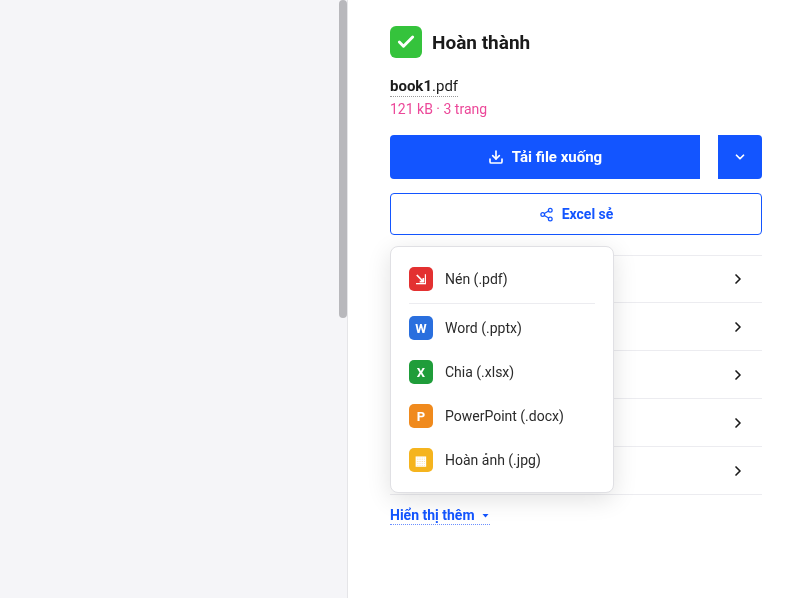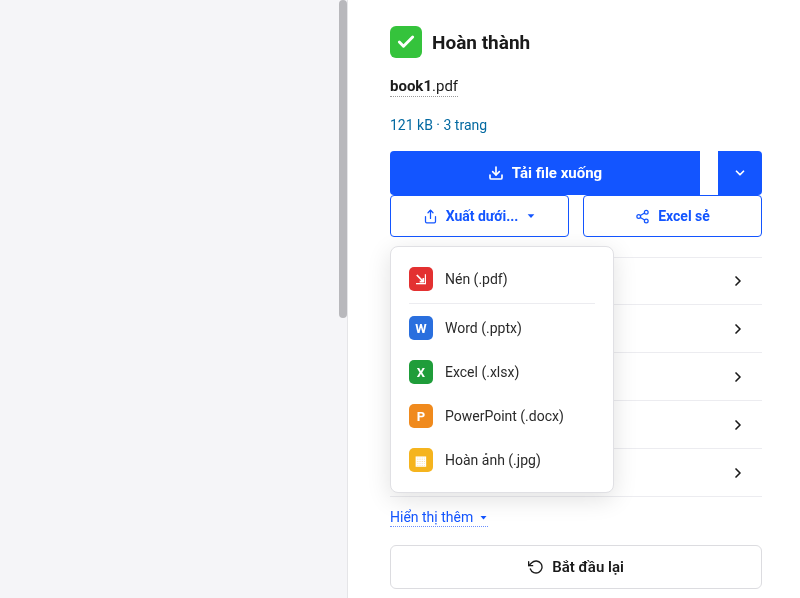--- a/index.html
+++ b/index.html
@@ -8,39 +8,39 @@
 .left-pane::after { content: ''; position: absolute; right: 0; top: 0; bottom: 280px; width: 8px; background: #b8b8bc; border-radius: 4px; }
 .main { flex: 1; padding: 26px 38px 16px 42px; position: relative; }
 
 .status-row { display: flex; align-items: center; gap: 10px; margin-bottom: 18px; }
 .check-badge { width: 32px; height: 32px; background: #35c33c; border-radius: 6px; display: flex; align-items: center; justify-content: center; }
 .status-text { font-size: 19px; font-weight: 700; color: #1a1a1a; }
 
 .filename { font-size: 15px; font-weight: 700; color: #1a1a1a; }
 .filename .ext { font-weight: 400; }
 .filename-underline { border-bottom: 1px dotted #999; display: inline-block; padding-bottom: 1px; }
-.file-meta { font-size: 14px; color: #0369a1; margin-top: 20px; margin-bottom: 18px; }
+.file-meta { font-size: 14px; color: #ec4899; margin-top: 4px; margin-bottom: 18px; }
 
-.download-row { display: flex; gap: 18px; }
+.download-row { display: flex; gap: 18px; margin-bottom: 14px; }
 .btn-primary { flex: 1; background: #1355ff; color: #fff; border: none; height: 44px; border-radius: 4px 0 0 4px; display: flex; align-items: center; justify-content: center; gap: 8px; font-size: 15px; font-weight: 700; cursor: pointer; }
 .btn-primary-dropdown { width: 44px; background: #1355ff; border: none; border-radius: 0 4px 4px 0; display: flex; align-items: center; justify-content: center; cursor: pointer; }
 
 .action-row { display: flex; gap: 14px; margin-bottom: 14px; }
 .btn-outline { flex: 1; background: #fff; border: 1.5px solid #1355ff; color: #1355ff; height: 42px; border-radius: 4px; display: flex; align-items: center; justify-content: center; gap: 8px; font-size: 14px; font-weight: 700; cursor: pointer; }
 
 .dropdown-panel { position: absolute; left: 42px; top: 246px; width: 224px; background: #fff; border: 1px solid #e0e0e4; border-radius: 8px; box-shadow: 0 6px 24px rgba(0,0,0,0.12); padding: 10px 0; z-index: 10; }
 .dd-item { display: flex; align-items: center; gap: 12px; padding: 10px 18px; cursor: pointer; font-size: 14px; color: #2a2a2a; }
 .dd-sep { height: 1px; background: #ececf0; margin: 2px 18px; }
 .dd-icon { width: 24px; height: 24px; border-radius: 5px; display: flex; align-items: center; justify-content: center; color: #fff; font-size: 13px; font-weight: 700; }
 
 .list-area { margin-top: 20px; }
 .list-row { height: 48px; display: flex; align-items: center; justify-content: flex-end; padding: 0 16px; border-bottom: 1px solid #ececf0; cursor: pointer; }
 .list-row:first-child { border-top: 1px solid #ececf0; }
 
-.show-more { color: #1355ff; font-size: 14px; font-weight: 400; display: inline-flex; align-items: center; gap: 6px; cursor: pointer; margin-top: 12px; border-bottom: 1px dotted #6a8fff; padding-bottom: 1px; }
+.show-more { color: #1355ff; font-size: 14px; font-weight: 700; display: inline-flex; align-items: center; gap: 6px; cursor: pointer; margin-top: 12px; border-bottom: 1px dotted #6a8fff; padding-bottom: 1px; }
 
 .restart-btn { width: 100%; margin-top: 18px; height: 44px; background: #fff; border: 1.5px solid #dcdce0; border-radius: 6px; display: flex; align-items: center; justify-content: center; gap: 8px; font-size: 15px; font-weight: 600; color: #1a1a1a; cursor: pointer; }
 </style>
 </head>
 <body>
 
 <div class="left-pane"></div>
 
 <div class="main">
 
@@ -70,31 +70,20 @@
       <span>Tải file xuống</span>
     </button>
     <button class="btn-primary-dropdown">
       <svg width="14" height="14" viewBox="0 0 24 24" fill="none" stroke="#fff" stroke-width="3" stroke-linecap="round" stroke-linejoin="round">
           <polyline points="6 9 12 15 18 9"></polyline>
         </svg>
     </button>
   </div>
 
   <div class="action-row">
-    <button class="btn-outline">
-      <svg width="15" height="15" viewBox="0 0 24 24" fill="none" stroke="#1355ff" stroke-width="2" stroke-linecap="round" stroke-linejoin="round">
-          <path d="M4 12v8a2 2 0 0 0 2 2h12a2 2 0 0 0 2-2v-8"></path>
-          <polyline points="16 6 12 2 8 6"></polyline>
-          <line x1="12" y1="2" x2="12" y2="15"></line>
-        </svg>
-      <span>Xuất dưới...</span>
-      <svg width="10" height="10" viewBox="0 0 24 24" fill="#1355ff">
-          <polygon points="12 17 4 8 20 8"></polygon>
-        </svg>
-    </button>
     <button class="btn-outline">
       <svg width="15" height="15" viewBox="0 0 24 24" fill="none" stroke="#1355ff" stroke-width="2" stroke-linecap="round" stroke-linejoin="round">
           <circle cx="18" cy="5" r="3"></circle>
           <circle cx="6" cy="12" r="3"></circle>
           <circle cx="18" cy="19" r="3"></circle>
           <line x1="8.6" y1="13.5" x2="15.4" y2="17.5"></line>
           <line x1="15.4" y1="6.5" x2="8.6" y2="10.5"></line>
         </svg>
       <span>Excel sẻ</span>
     </button>
@@ -128,42 +117,35 @@
     </div>
   </div>
 
   <span class="show-more">
     <span>Hiển thị thêm</span>
     <svg width="9" height="9" viewBox="0 0 24 24" fill="#1355ff">
         <polygon points="12 17 4 8 20 8"></polygon>
       </svg>
   </span>
 
-  <button class="restart-btn">
-    <svg width="16" height="16" viewBox="0 0 24 24" fill="none" stroke="#1a1a1a" stroke-width="2" stroke-linecap="round" stroke-linejoin="round">
-        <polyline points="1 4 1 10 7 10"></polyline>
-        <path d="M3.51 15a9 9 0 1 0 2.13-9.36L1 10"></path>
-      </svg>
-    <span>Bắt đầu lại</span>
-  </button>
 
   
   <div class="dropdown-panel" id="dd-panel">
       <div class="dd-item">
         <div class="dd-icon" style="background: rgb(227, 49, 49);">⇲</div>
         <span>Nén (.pdf)</span>
       </div>
       <div class="dd-sep"></div>
       <div class="dd-item">
         <div class="dd-icon" style="background: rgb(42, 111, 222);">W</div>
         <span>Word (.pptx)</span>
       </div>
       <div class="dd-item">
         <div class="dd-icon" style="background: rgb(31, 157, 58);">X</div>
-        <span>Excel (.xlsx)</span>
+        <span>Chia (.xlsx)</span>
       </div>
       <div class="dd-item">
         <div class="dd-icon" style="background: rgb(240, 138, 29);">P</div>
         <span>PowerPoint (.docx)</span>
       </div>
       <div class="dd-item">
         <div class="dd-icon" style="background: rgb(245, 180, 30);">▦</div>
         <span>Hoàn ảnh (.jpg)</span>
       </div>
     </div>

